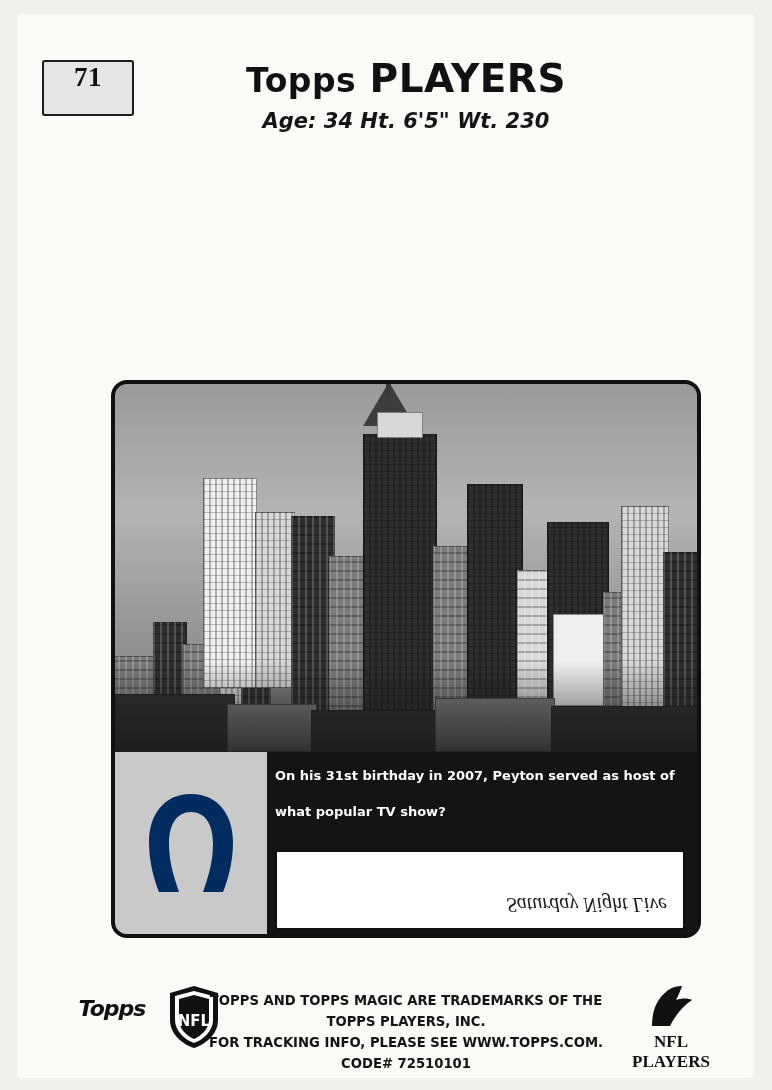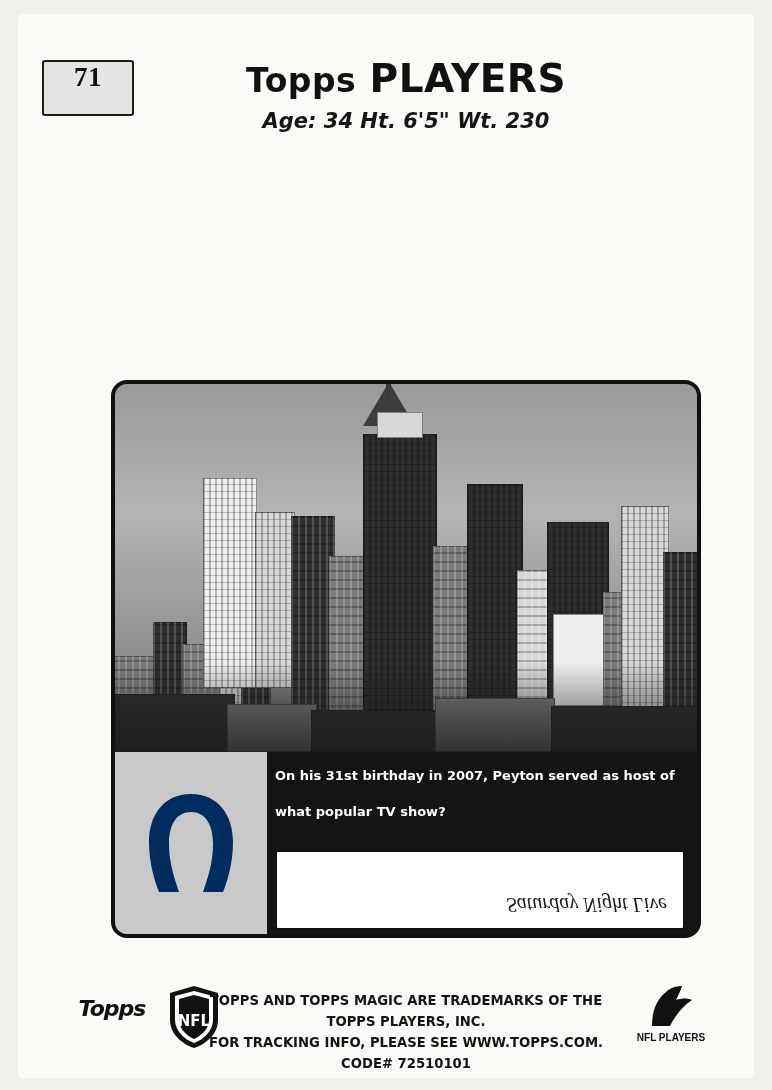--- a/index.html
+++ b/index.html
@@ -268,23 +268,23 @@
     top: 20px;
     width: 86px;
     text-align: center;
   }
   .nflpa-mark {
     width: 50px;
     height: 48px;
     margin: 0 auto 2px auto;
   }
   .nflpa-label {
-    font-family: Liberation Sans, sans-serif;
-    font-weight: 700;
-    font-size: 10px;
+    font-family: Liberation Serif, serif;
+    font-weight: 700;
+    font-size: 17px;
     color: #111;
   }
 </style>
 </head>
 <body>
 
 <div class="card">
   <div class="card-inner">
 
     <div class="header">

